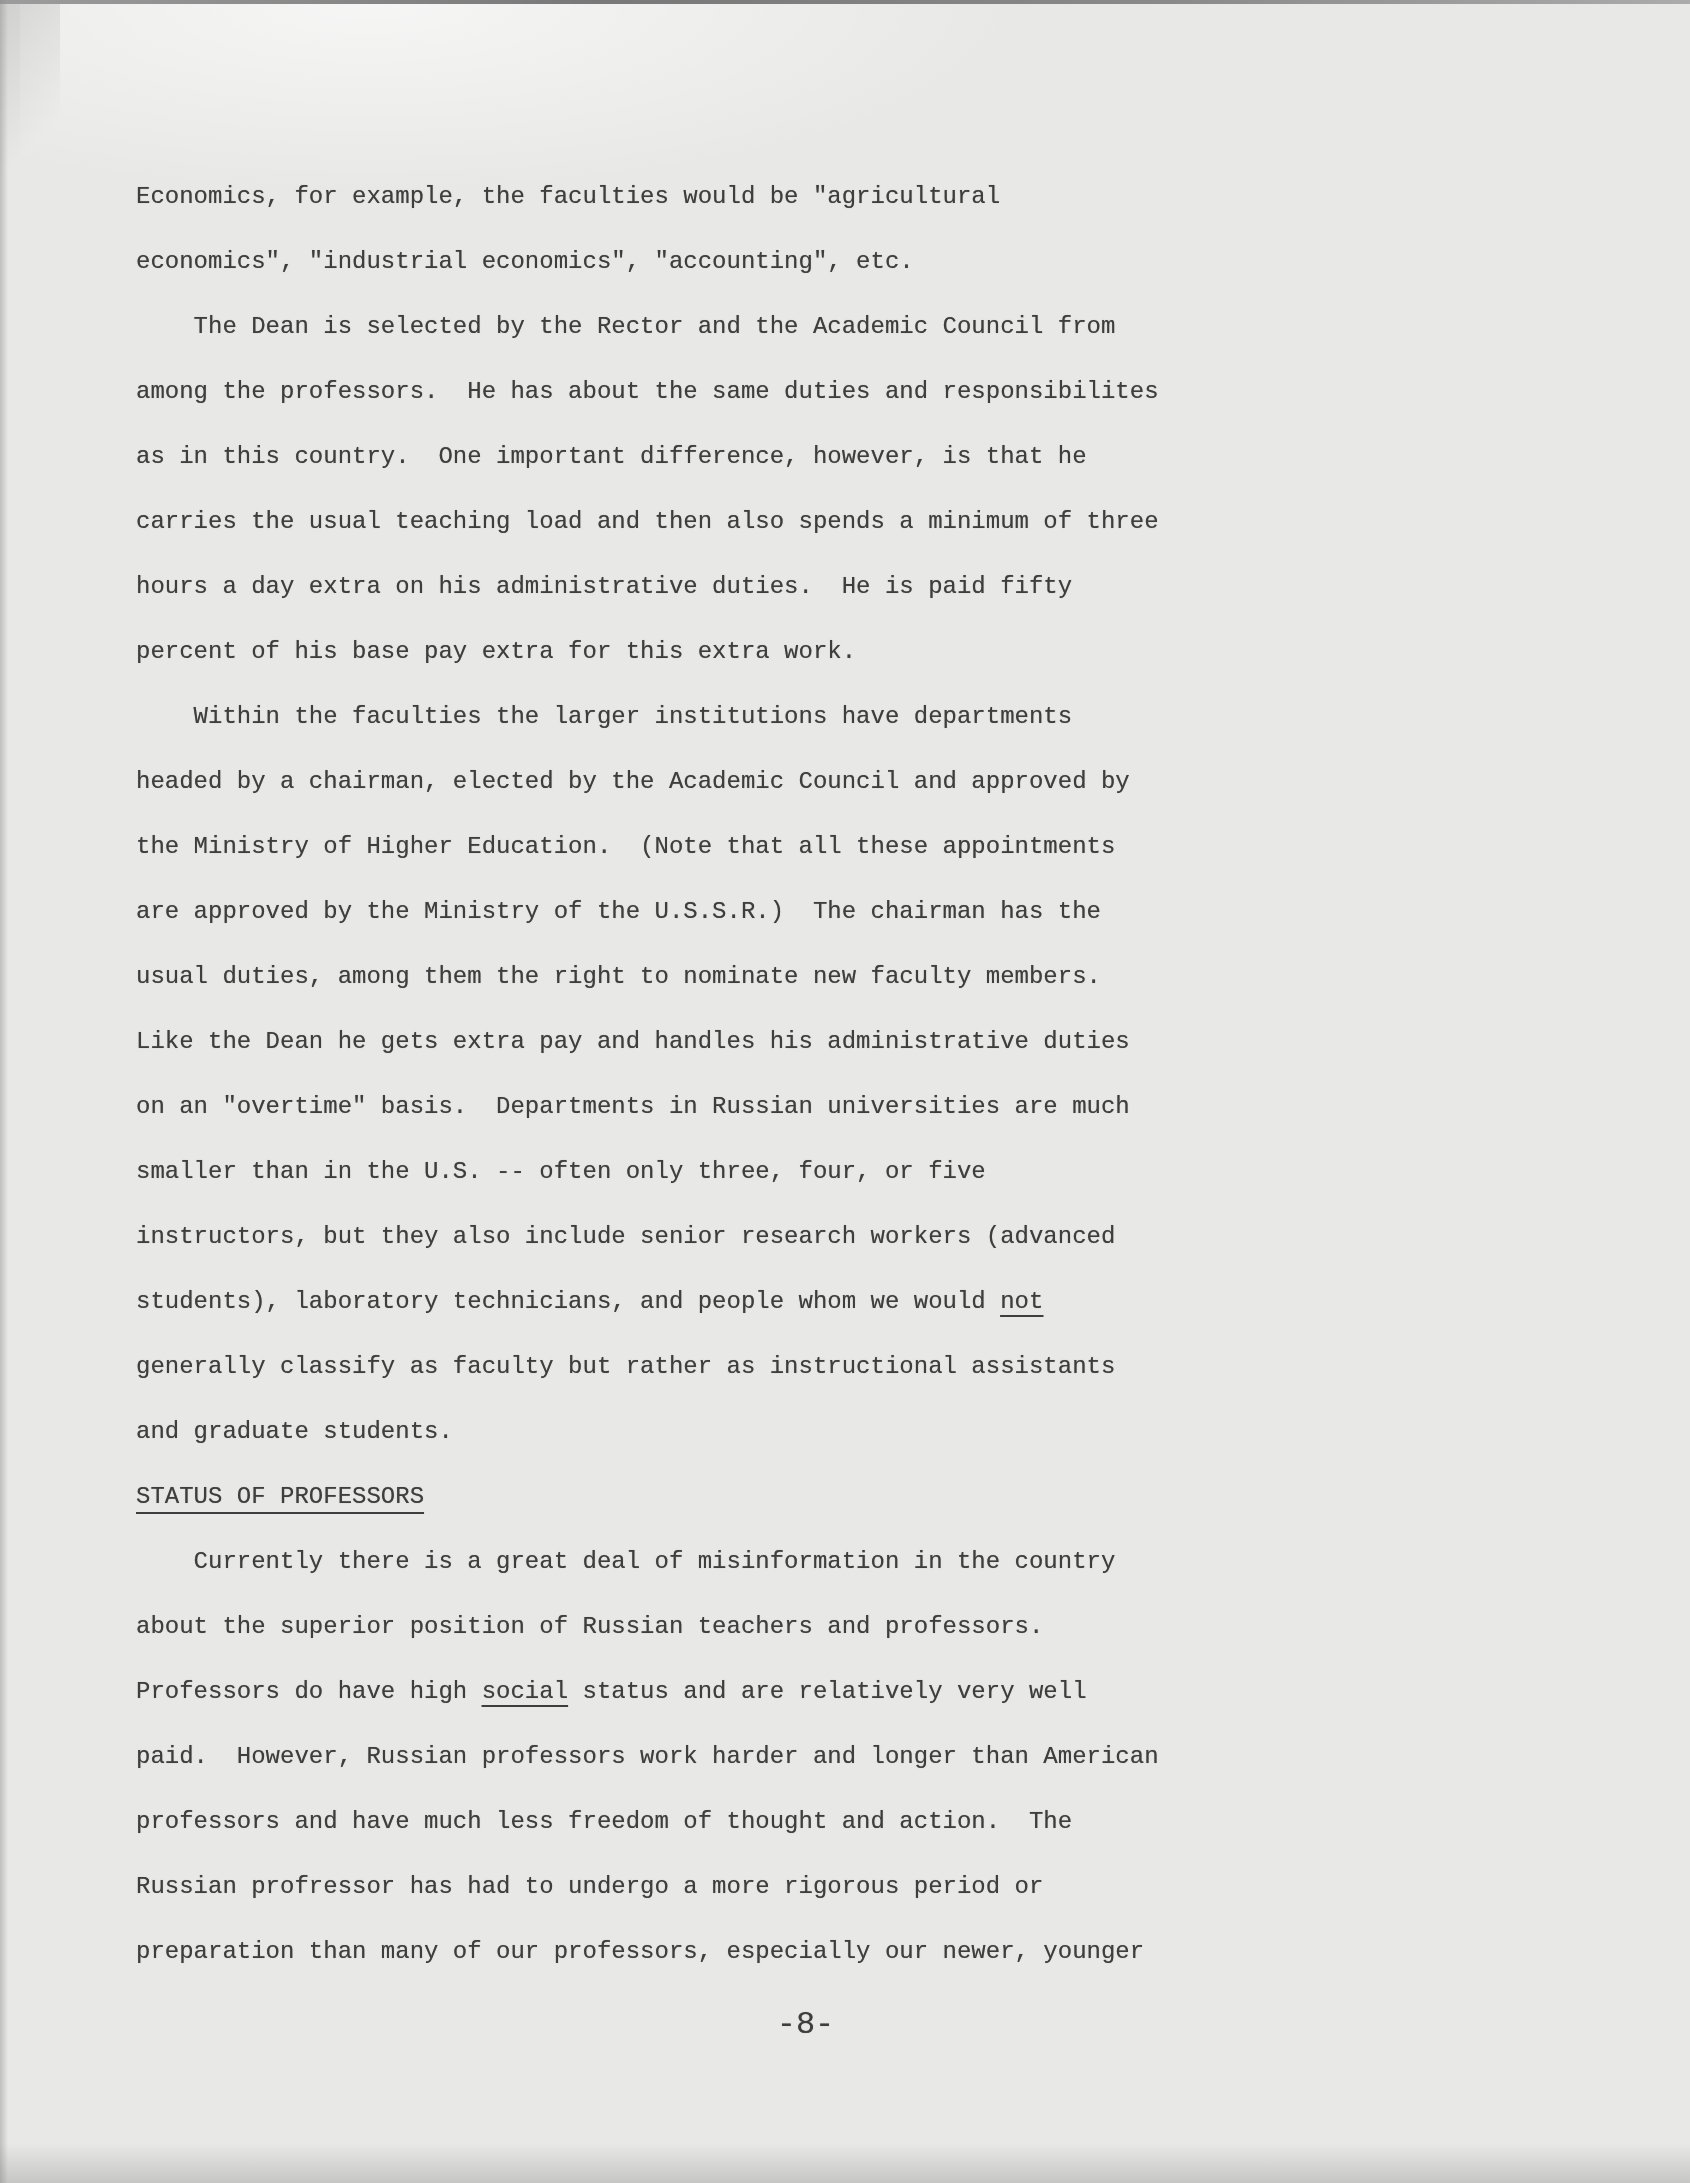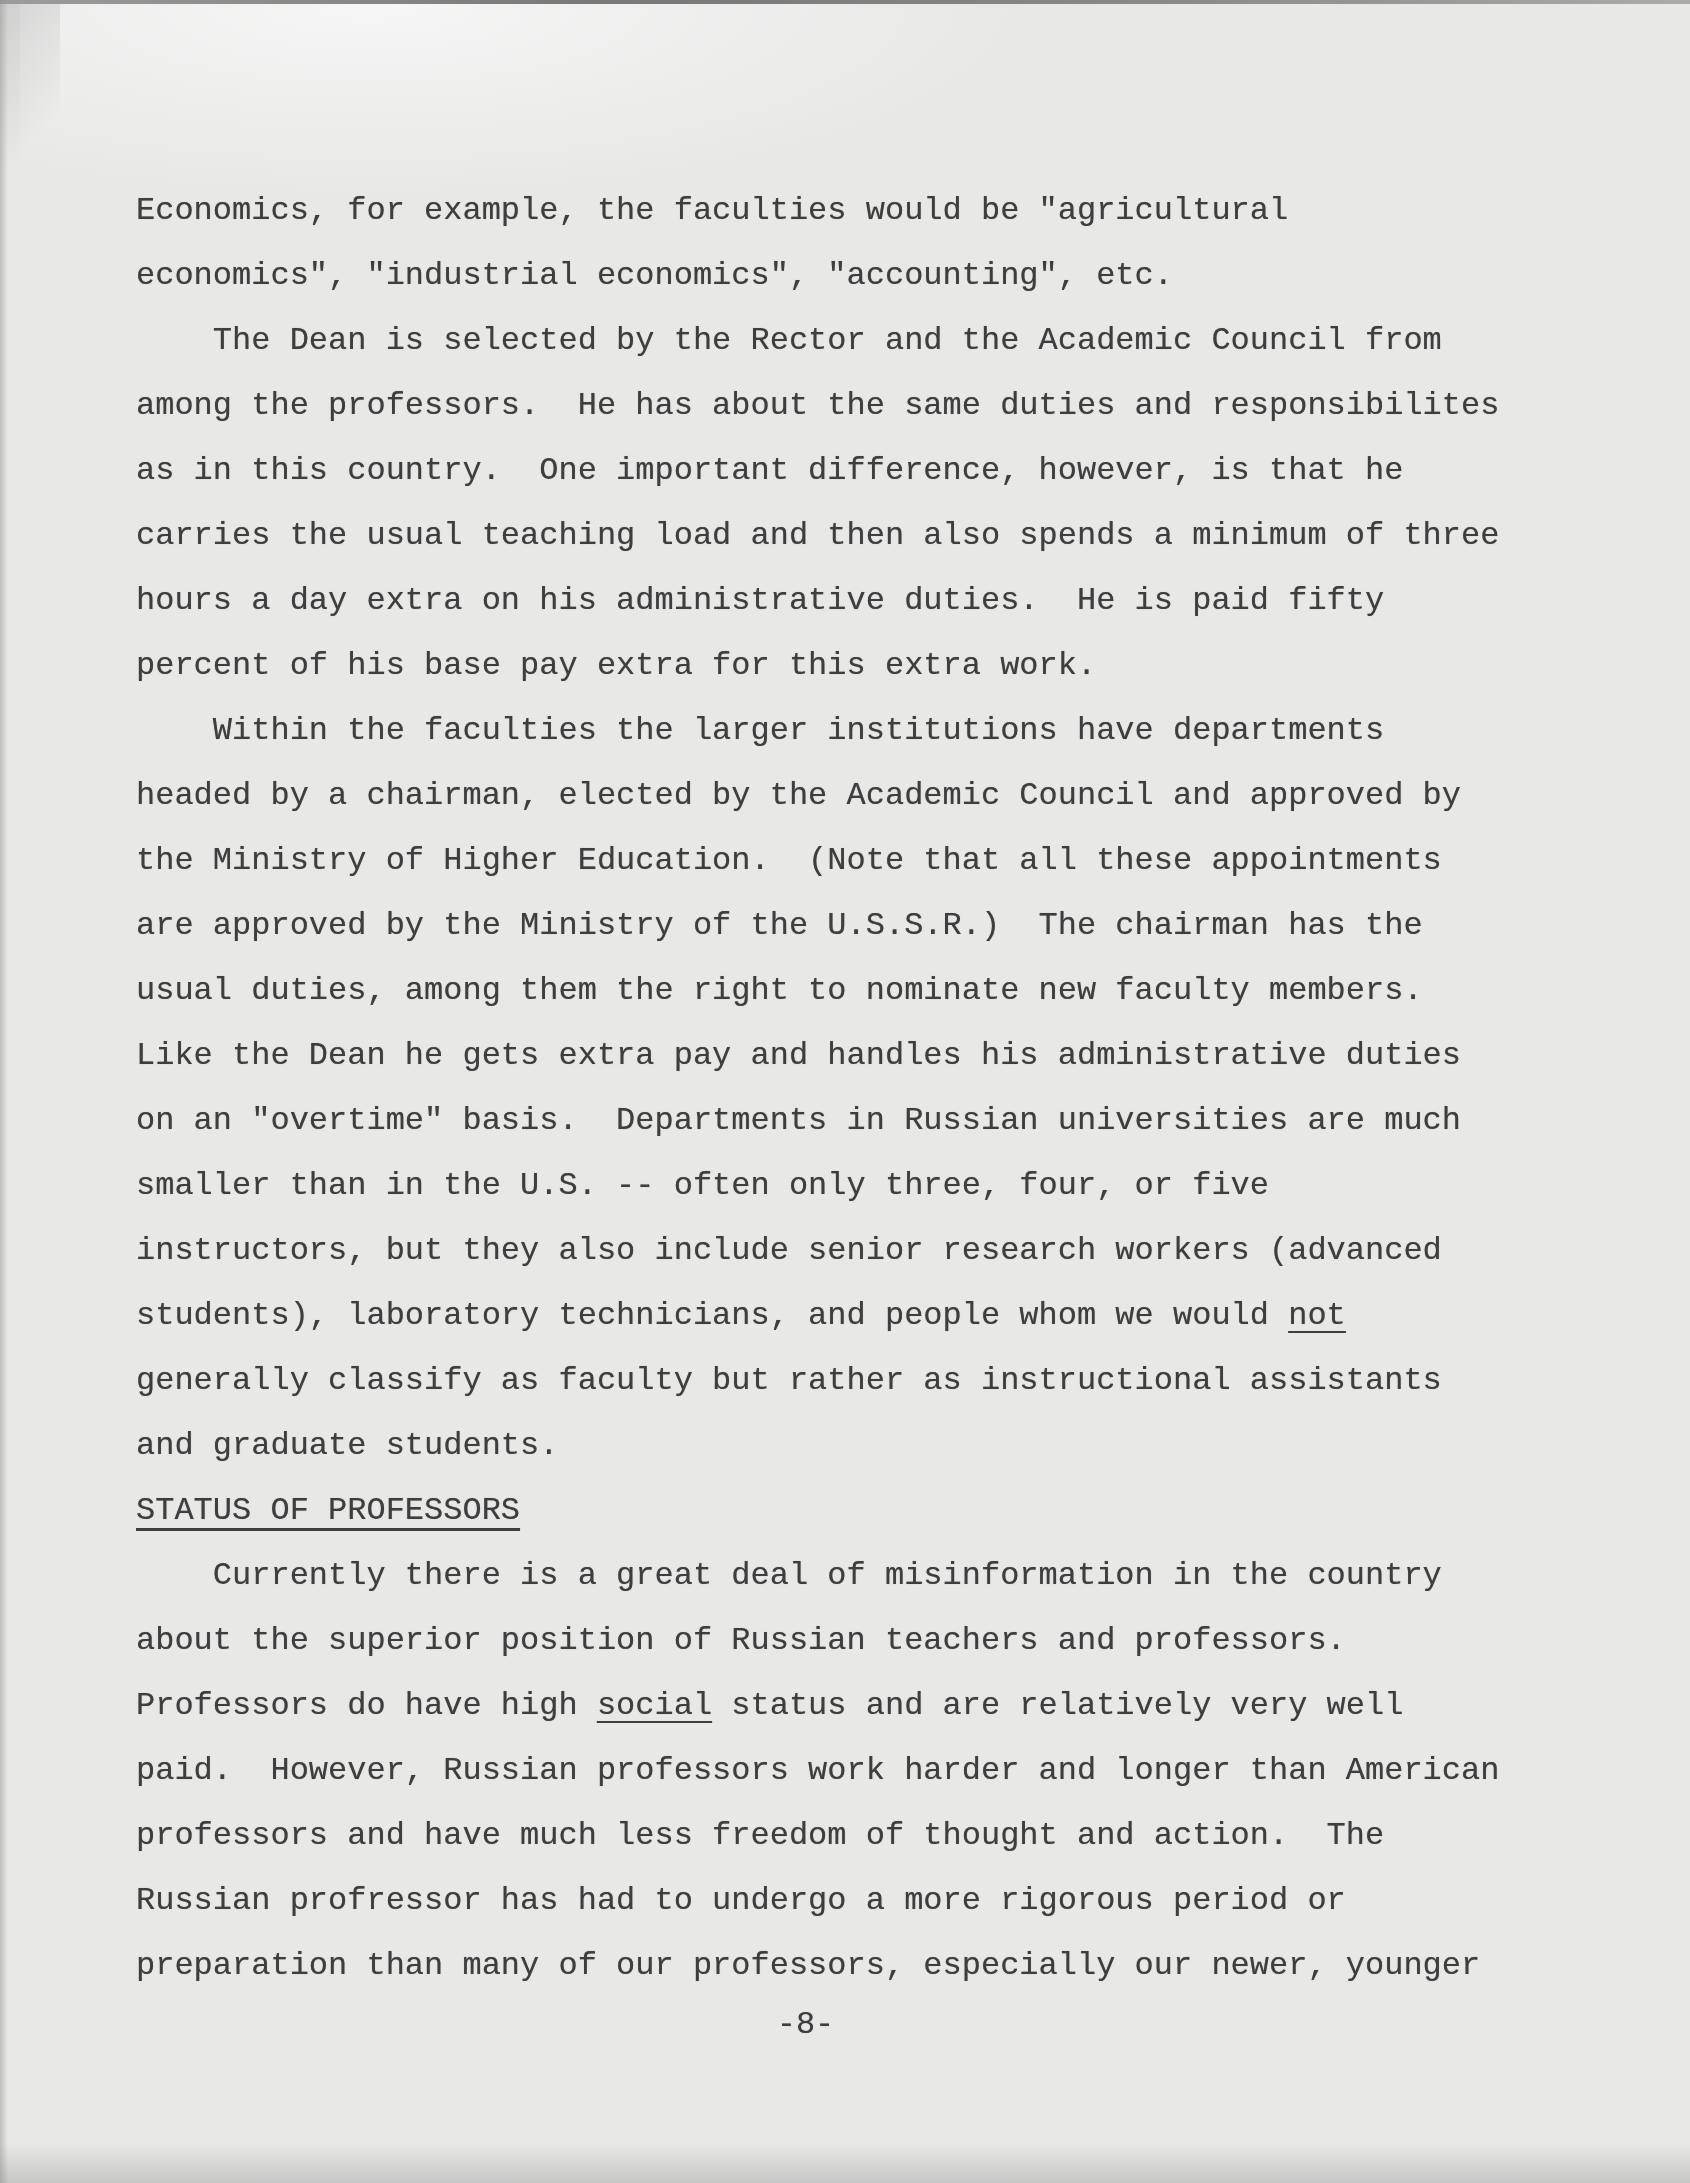--- a/index.html
+++ b/index.html
@@ -47,22 +47,22 @@
   .edge-bottom {
     position: absolute;
     bottom: 0; left: 0;
     width: 100%; height: 40px;
     background: linear-gradient(0deg, rgba(120,120,120,0.30), rgba(120,120,120,0));
   }
   
   .text-block {
     position: absolute;
     left: 136px;
-    top: 178px;
-    font-size: 32px;
+    top: 164px;
+    font-size: 24px;
     line-height: 65px;
     color: #3e3e3e;
     white-space: pre;
     text-shadow: 0 0 0.7px rgba(62,62,62,0.55);
   }
   .line { min-height: 65px; }
   .u {
     text-decoration: underline;
     text-decoration-thickness: 2.3px;
     text-underline-offset: 7.3px;

